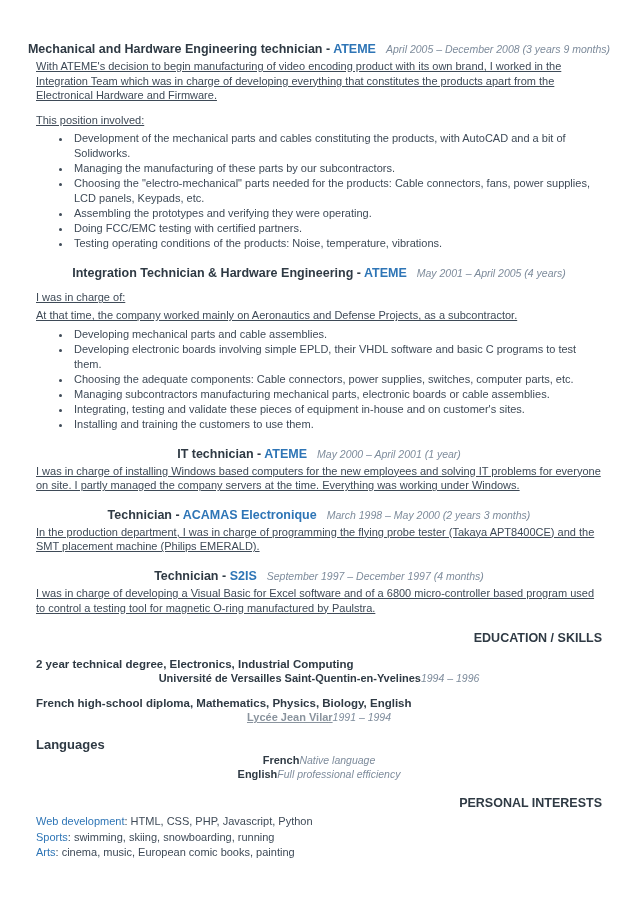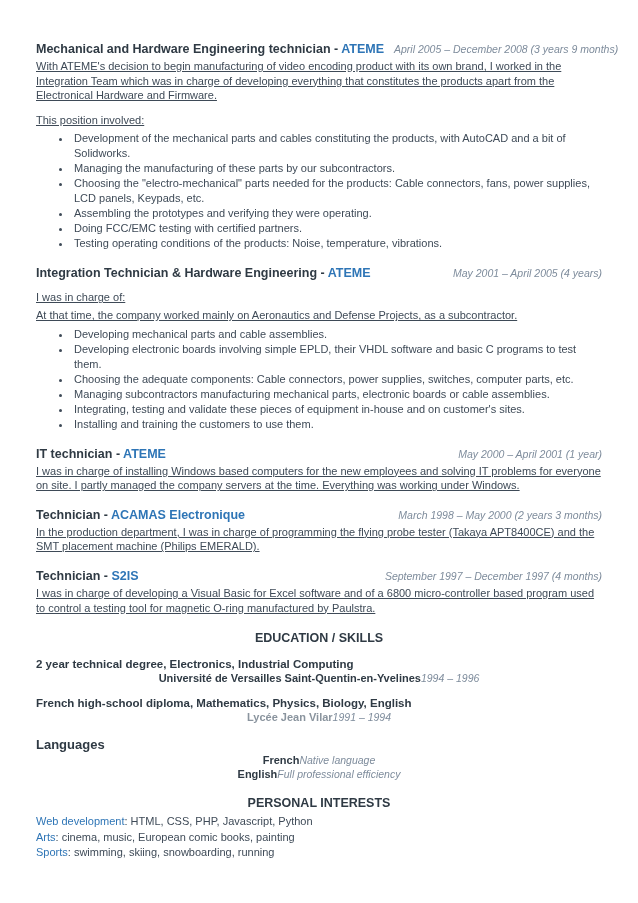--- a/index.html
+++ b/index.html
@@ -11,21 +11,21 @@
     background: #ffffff;
     padding: 42px 36px 0 36px;
     font-family: "Liberation Sans", sans-serif;
     color: #3e4a57;
     overflow: hidden;
   }
   .job { margin-bottom: 6px; }
   .job + .job, .section-gap { margin-top: 15px; }
   .job-header {
     display: flex;
-    justify-content: space-between;
+    justify-content: center;
     align-items: baseline;
     gap: 10px;
   }
   .job-title {
     font-size: 12.5px;
     font-weight: 700;
     color: #2f3a44;
     white-space: nowrap;
   }
   .company { color: #2E75B6; }
@@ -45,40 +45,40 @@
   ul.bullets {
     margin: 4px 0 0 0;
     padding-left: 36px;
   }
   ul.bullets li {
     font-size: 11px;
     line-height: 15px;
     padding-left: 2px;
   }
   .center-heading {
-    text-align: center;
+    text-align: right;
     font-size: 12.5px;
     font-weight: 700;
     color: #2f3a44;
     margin: 16px 0 4px 0;
   }
   .edu-degree {
     font-size: 11.5px;
     font-weight: 700;
     color: #2f3a44;
     margin-top: 13px;
   }
   .edu-row, .lang-row {
     display: flex;
     justify-content: center;
     align-items: baseline;
     margin-top: 2px;
   }
   .edu-school { font-size: 11px; font-weight: 700; color: #2f3a44; }
-  .edu-school.muted { color: #8a949e; }
+  .edu-school.muted { color: #8a949e; text-decoration: underline; }
   .edu-dates, .lang-level {
     font-size: 10.5px;
     font-style: italic;
     color: #7e8c9c;
     white-space: nowrap;
   }
   .lang-heading {
     font-size: 13px;
     font-weight: 700;
     color: #2f3a44;
@@ -178,19 +178,19 @@
     <span class="lang-name">English</span>
     <span class="lang-level">Full professional efficiency</span>
   </div>
 
   <h2 class="center-heading">PERSONAL INTERESTS</h2>
 
   <div class="interest-row">
     <span class="interest-label">Web development</span><span>: HTML, CSS, PHP, Javascript, Python</span>
   </div>
   <div class="interest-row">
-    <span class="interest-label">Arts</span><span>: cinema, music, European comic books, painting</span>
+    <span class="interest-label">Sports</span><span>: swimming, skiing, snowboarding, running</span>
   </div>
   <div class="interest-row">
-    <span class="interest-label">Sports</span><span>: swimming, skiing, snowboarding, running</span>
+    <span class="interest-label">Arts</span><span>: cinema, music, European comic books, painting</span>
   </div>
 
 </div>
 
 </body></html>

